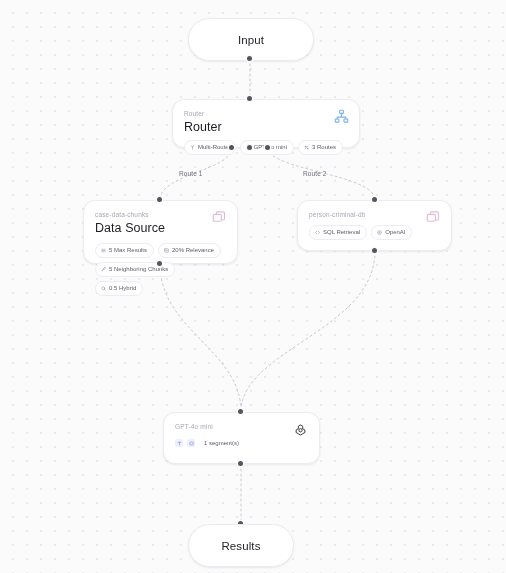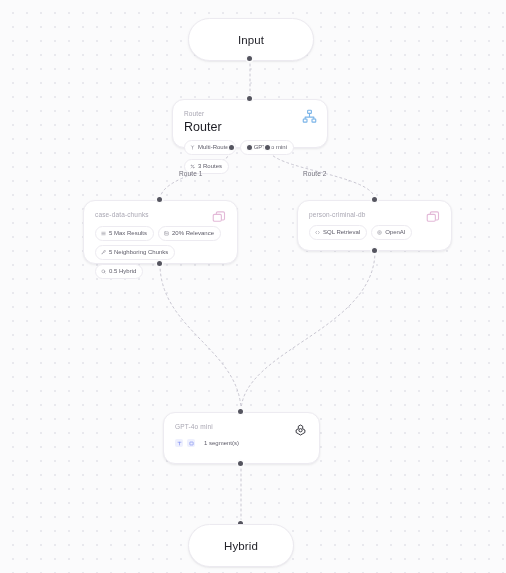--- a/index.html
+++ b/index.html
@@ -120,21 +120,21 @@
 
       <path d="M241,464 L241,524"></path>
     </g>
   </svg>
 
   <div class="pill" style="left:188px;top:18px;width:124px;height:41px;">
     <span>Input</span>
   </div>
   <div class="port" style="left:247px;top:56px;"></div>
 
-  <div class="card" style="left:172px;top:99px;width:156px;height:49px;">
+  <div class="card" style="left:172px;top:99px;width:188px;height:49px;">
     <div class="subtitle">Router</div>
     <div class="title">Router</div>
     <span class="node-icon">
       <svg viewBox="0 0 24 24" width="15" height="15" fill="none" stroke="#7ab4e8" stroke-width="1.8" stroke-linecap="round" stroke-linejoin="round">
         <rect x="9" y="2" width="6" height="5" rx="1"></rect>
         <rect x="2" y="16" width="6" height="5" rx="1"></rect>
         <rect x="16" y="16" width="6" height="5" rx="1"></rect>
         <path d="M12 7v5M5 16v-3h14v3"></path>
       </svg>
     </span>
@@ -165,20 +165,21 @@
   <div class="port" style="left:247px;top:96px;"></div>
   <div class="port" style="left:229px;top:145px;"></div>
   <div class="port" style="left:247px;top:145px;"></div>
   <div class="port" style="left:265px;top:145px;"></div>
 
   <div class="edge-label" style="left:179px;top:170px;">Route 1</div>
   <div class="edge-label" style="left:303px;top:170px;">Route 2</div>
 
   <div class="card" style="left:83px;top:200px;width:155px;height:64px;">
     <div class="subtitle">case-data-chunks</div>
+    <div class="title">Data Source</div>
     <span class="node-icon">
       <svg viewBox="0 0 24 24" width="15" height="15" fill="none" stroke="#e3b9d8" stroke-width="1.8" stroke-linejoin="round">
         <rect x="2" y="7" width="13" height="11" rx="2"></rect>
         <path d="M7 7V5a2 2 0 0 1 2-2h9a2 2 0 0 1 2 2v9a2 2 0 0 1-2 2h-2"></path>
       </svg>
     </span>
     <div class="badges">
       <span class="badge">
         <svg viewBox="0 0 24 24" width="5" height="5" fill="none" stroke="#8a8894" stroke-width="2.4" stroke-linecap="round">
             <path d="M4 6h16M4 12h16M4 18h16"></path>
@@ -257,16 +258,16 @@
           </svg>
       </span>
       <span class="seg-text">1 segment(s)</span>
     </div>
   </div>
   <div class="port" style="left:238px;top:409px;"></div>
   <div class="port" style="left:238px;top:461px;"></div>
 
   <div class="port" style="left:238px;top:521px;"></div>
   <div class="pill" style="left:188px;top:524px;width:104px;height:41px;">
-    <span>Hybrid</span>
+    <span>Results</span>
   </div>
 
 </div>
 
 </body></html>

